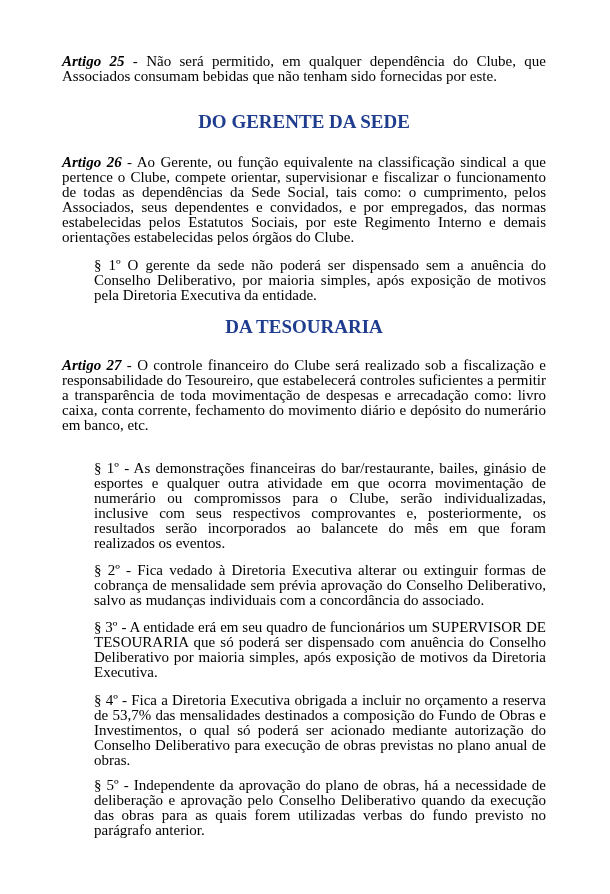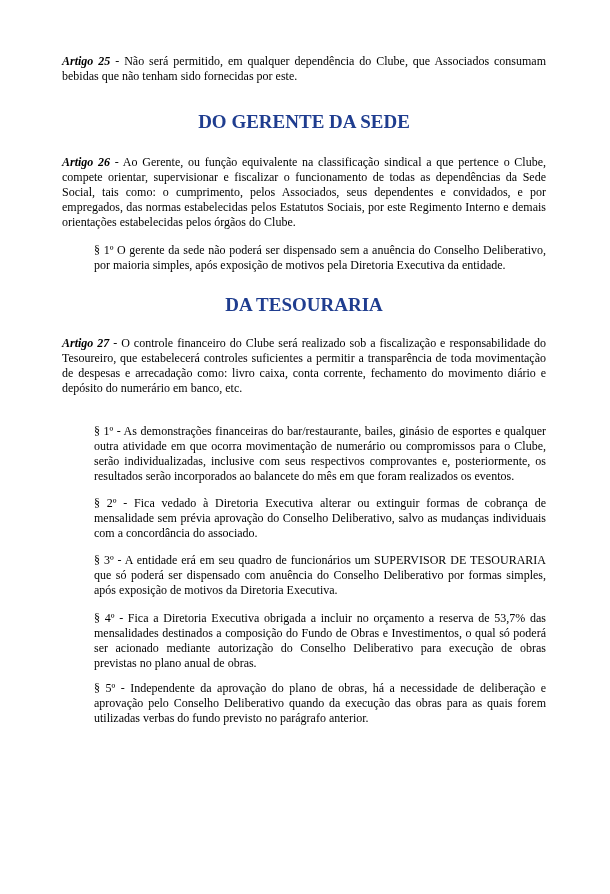--- a/index.html
+++ b/index.html
@@ -12,42 +12,42 @@
     color: #000000;
   }
   .page {
     box-sizing: border-box;
     width: 610px;
     height: 894px;
     padding: 54px 64px 0 62px;
   }
   .para {
     margin: 0 0 15px 0;
-    font-size: 12px;
+    font-size: 15px;
     line-height: 15px;
     text-align: justify;
   }
   .art-label {
     font-style: italic;
     font-weight: bold;
   }
   .indent { margin-left: 32px; }
   .heading {
     margin: 0;
     font-size: 19px;
     line-height: 15px;
     font-weight: bold;
     text-align: center;
     color: #1f3d8f;
   }
   
   .b-art25   { margin-bottom: 30px; }
   .b-head1   { margin-bottom: 26px; }
   .b-art26   { margin-bottom: 13px; }
-  .b-g1      { margin-bottom: 24px; }
+  .b-g1      { margin-bottom: 16px; }
   .b-head2   { margin-bottom: 24px; }
   .b-art27   { margin-bottom: 28px; }
   .b-t1      { margin-bottom: 12px; }
   .b-t2      { margin-bottom: 12px; }
   .b-t3      { margin-bottom: 13px; }
   .b-t4      { margin-bottom: 10px; }
   .b-t5      { margin-bottom: 13px; font-family: Liberation Serif, serif; }
   .b-t6      { margin-bottom: 0; }
 </style>
 </head>
@@ -71,17 +71,17 @@
 
   <h2 class="heading b-head2">DA TESOURARIA</h2>
 
   <p class="para b-art27">
     <span class="art-label">Artigo 27</span>
     <span>- O controle financeiro do Clube será realizado sob a fiscalização e responsabilidade do Tesoureiro, que estabelecerá controles suficientes a permitir a transparência de toda movimentação de despesas e arrecadação como: livro caixa, conta corrente, fechamento do movimento diário e depósito do numerário em banco, etc.</span>
   </p>
 
   <p class="para indent b-t1">§ 1º - As demonstrações financeiras do bar/restaurante, bailes, ginásio de esportes e qualquer outra atividade em que ocorra movimentação de numerário ou compromissos para o Clube, serão individualizadas, inclusive com seus respectivos comprovantes e, posteriormente, os resultados serão incorporados ao balancete do mês em que foram realizados os eventos.</p>
   <p class="para indent b-t2">§ 2º - Fica vedado à Diretoria Executiva alterar ou extinguir formas de cobrança de mensalidade sem prévia aprovação do Conselho Deliberativo, salvo as mudanças individuais com a concordância do associado.</p>
-  <p class="para indent b-t3">§ 3º - A entidade erá em seu quadro de funcionários um SUPERVISOR DE TESOURARIA que só poderá ser dispensado com anuência do Conselho Deliberativo por formas simples, após exposição de motivos da Diretoria Executiva.</p>
+  <p class="para indent b-t3">§ 3º - A entidade erá em seu quadro de funcionários um SUPERVISOR DE TESOURARIA que só poderá ser dispensado com anuência do Conselho Deliberativo por maioria simples, após exposição de motivos da Diretoria Executiva.</p>
   <p class="para indent b-t4">§ 4º - Fica a Diretoria Executiva obrigada a incluir no orçamento a reserva de 53,7% das mensalidades destinados a composição do Fundo de Obras e Investimentos, o qual só poderá ser acionado mediante autorização do Conselho Deliberativo para execução de obras previstas no plano anual de obras.</p>
   <p class="para indent b-t5">§ 5º - Independente da aprovação do plano de obras, há a necessidade de deliberação e aprovação pelo Conselho Deliberativo quando da execução das obras para as quais forem utilizadas verbas do fundo previsto no parágrafo anterior.</p>
 
 </div>
 
 </body></html>

